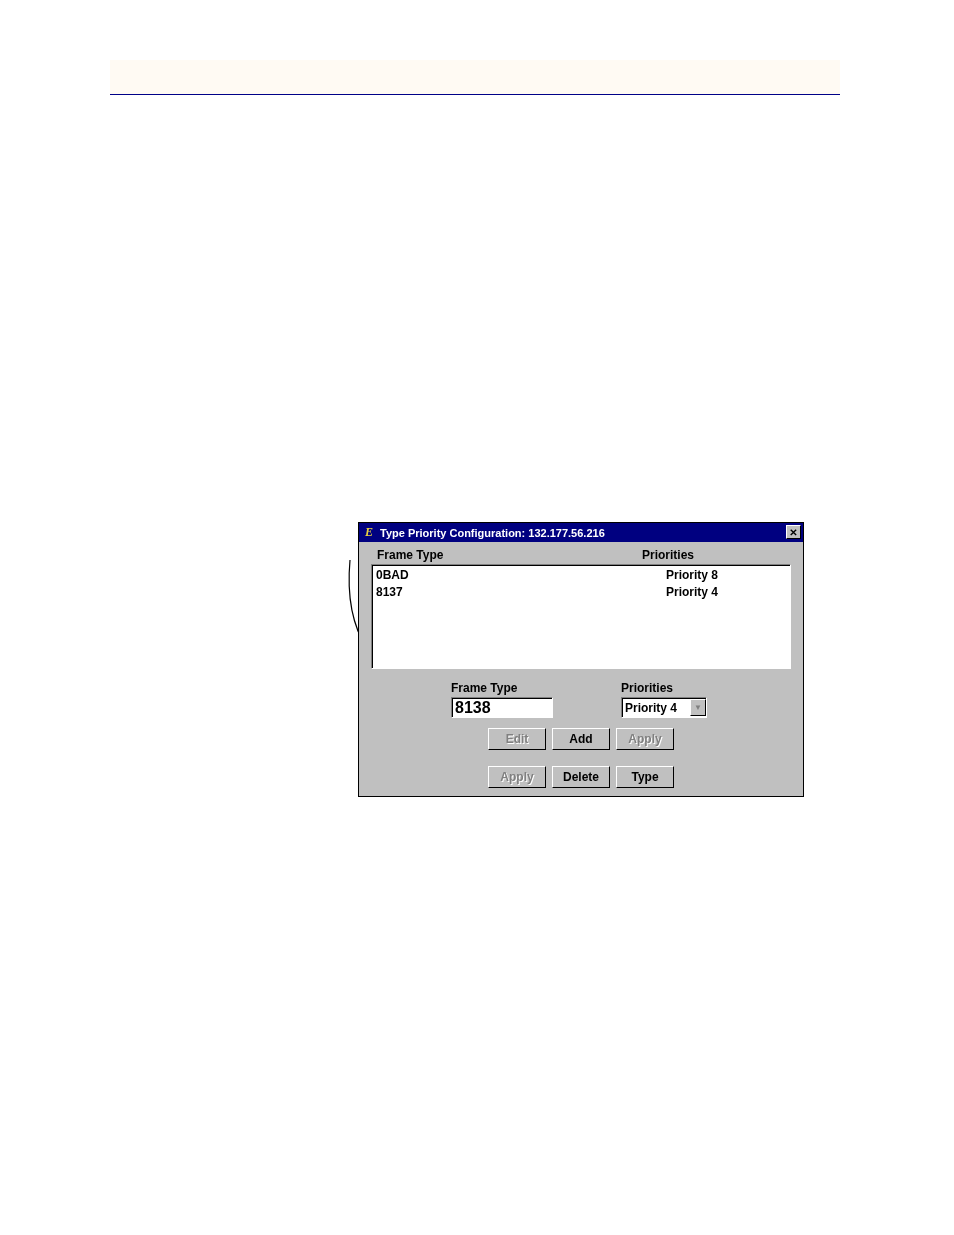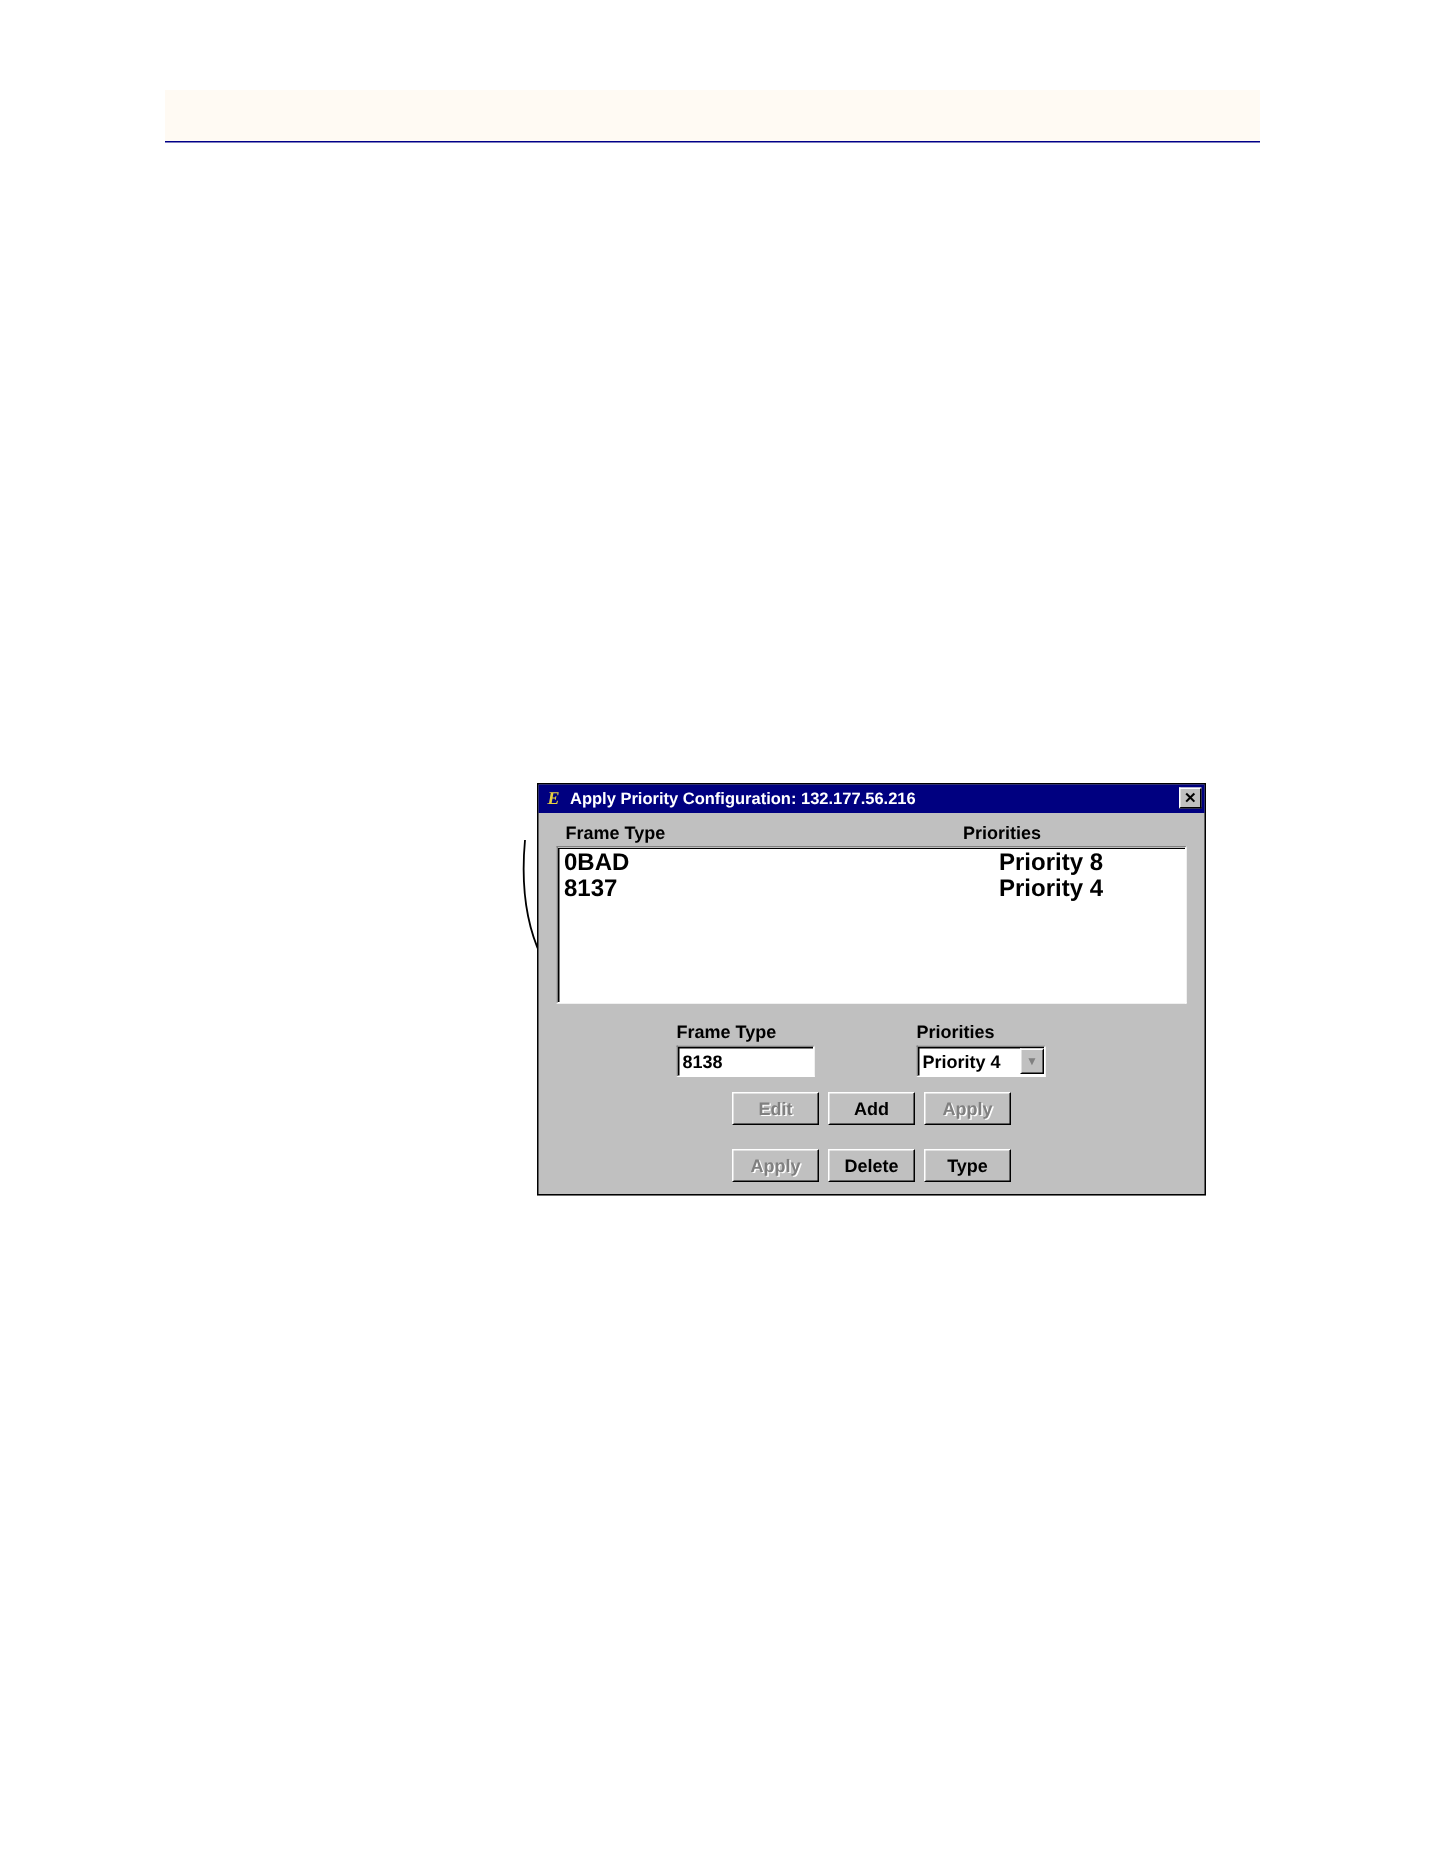--- a/index.html
+++ b/index.html
@@ -86,21 +86,21 @@
   .col-headers .col2 { flex: 1; text-align: left; }
   .listbox {
     background: #fff;
     border-top: 1px solid #808080;
     border-left: 1px solid #808080;
     border-right: 1px solid #fff;
     border-bottom: 1px solid #fff;
     box-shadow: inset 1px 1px 0 #000;
     height: 105px;
     padding: 2px 4px;
-    font-size: 16px;
+    font-size: 12px;
     font-weight: bold;
     overflow: hidden;
   }
   .list-row {
     display: flex;
     line-height: 17px;
   }
   .list-row .c1 { flex: 0 0 290px; }
   .list-row .c2 { flex: 1; }
   .input-row {
@@ -112,29 +112,29 @@
   .field-group {
     display: flex;
     flex-direction: column;
   }
   .field-label {
     font-size: 12px;
     font-weight: bold;
     margin-bottom: 2px;
   }
   .text-input {
-    width: 92px;
+    width: 102px;
     height: 21px;
     background: #fff;
     border-top: 1px solid #808080;
     border-left: 1px solid #808080;
     border-right: 1px solid #fff;
     border-bottom: 1px solid #fff;
     box-shadow: inset 1px 1px 0 #000;
-    font-size: 12px;
+    font-size: 16px;
     font-weight: bold;
     padding: 2px 3px;
     font-family: Arial, sans-serif;
   }
   .gap { width: 68px; }
   .dropdown {
     display: flex;
     width: 86px;
     height: 21px;
     background: #fff;
@@ -211,21 +211,21 @@
       <polygon points="0 0, 10 4, 0 8" fill="#000"></polygon>
     </marker>
   </defs>
   <path d="M 30 20 Q 20 130 120 158" stroke="#000" stroke-width="1.2" fill="none" marker-end="url(#arrowhead)"></path>
   <path d="M 50 45 Q 100 190 285 180" stroke="#000" stroke-width="1.2" fill="none" marker-end="url(#arrowhead)"></path>
 </svg>
 
 <div class="dialog">
   <div class="titlebar">
     <span class="titlebar-icon">E</span>
-    <span>Apply Priority Configuration: 132.177.56.216</span>
+    <span>Type Priority Configuration: 132.177.56.216</span>
     <div class="close-btn">
       <span>✕</span>
     </div>
   </div>
   <div class="content">
     <div class="col-headers">
       <div class="col1">Frame Type</div>
       <div class="col2">Priorities</div>
     </div>
     <div class="listbox">

